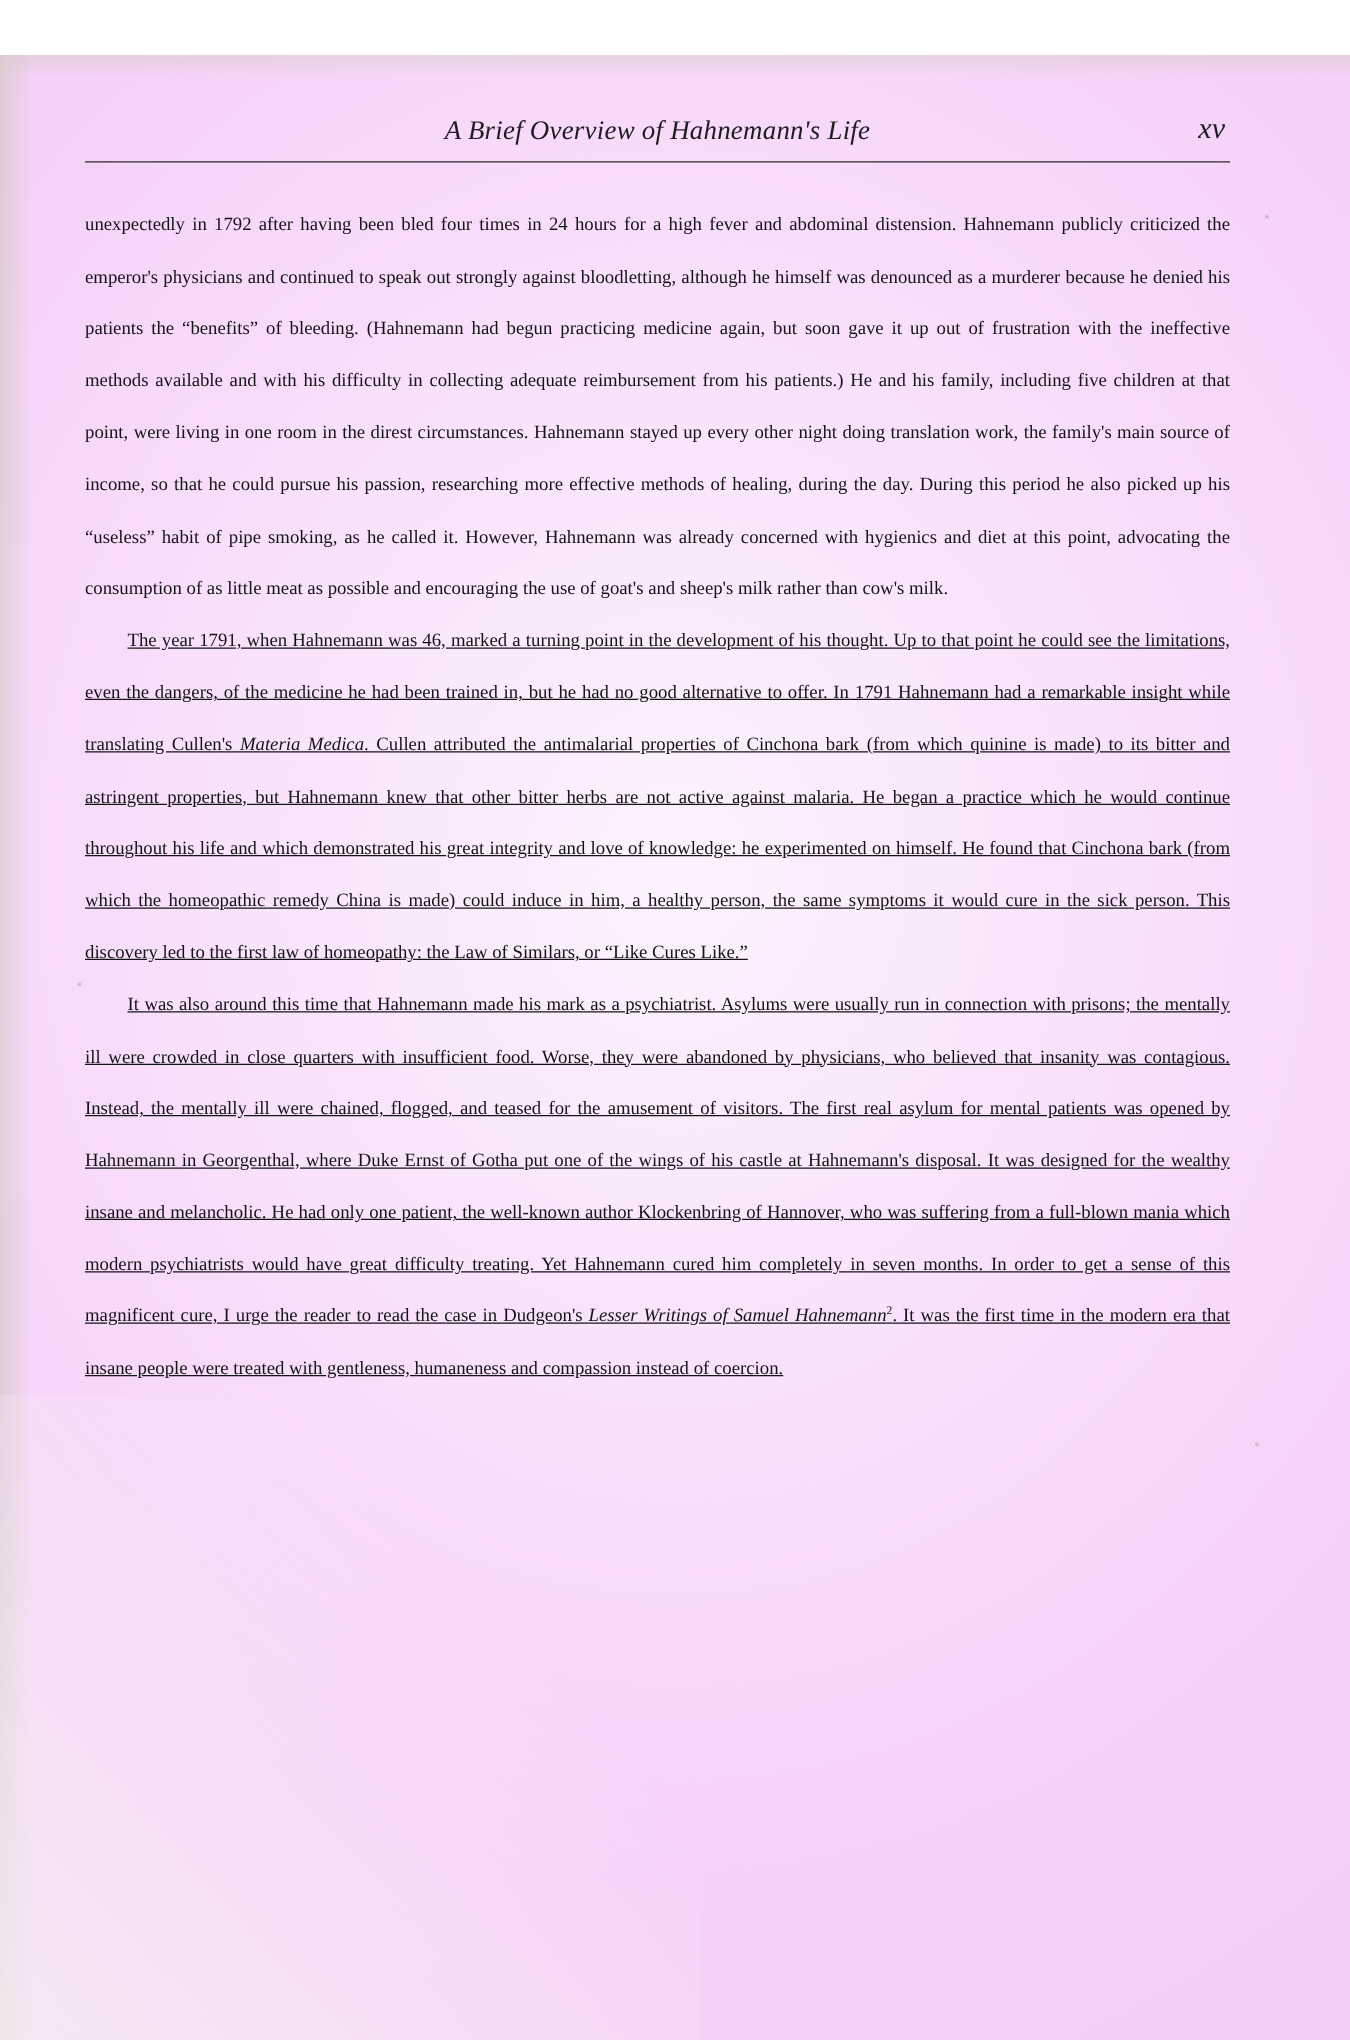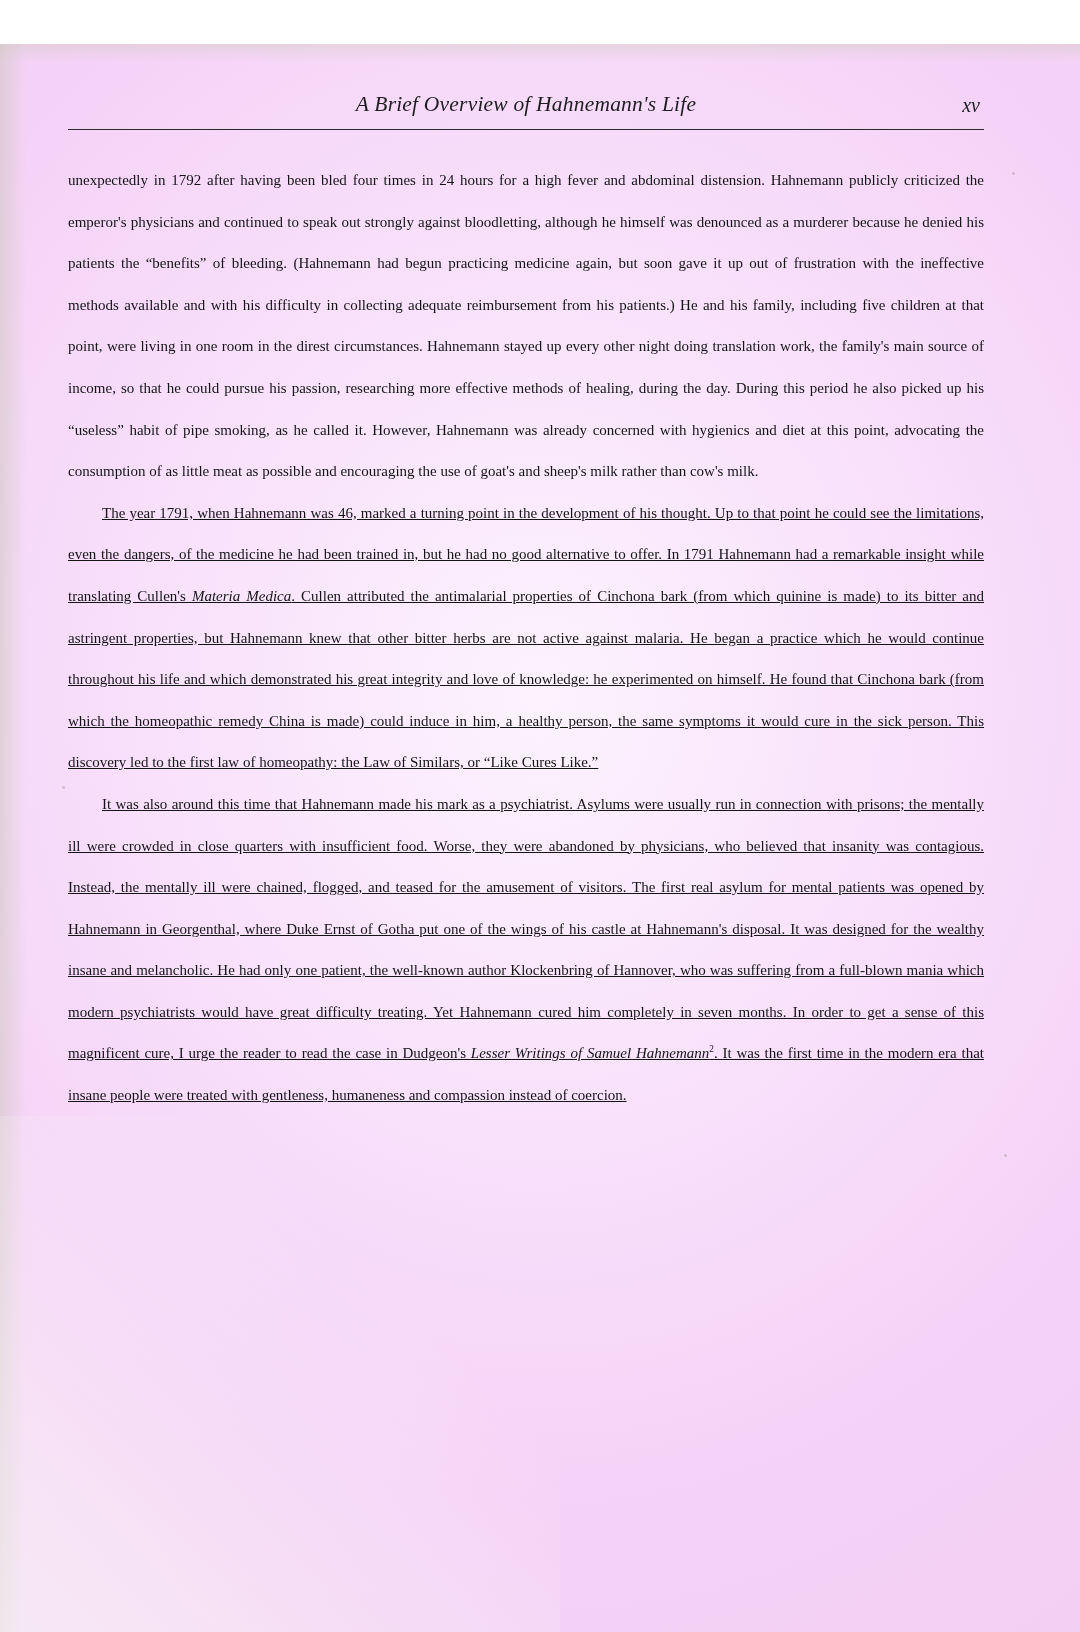--- a/index.html
+++ b/index.html
@@ -72,21 +72,21 @@
     font-size: 21.5px;
     letter-spacing: 0.2px;
     color: #1d1d20;
     white-space: nowrap;
   }
   .folio {
     position: absolute;
     right: 4px;
     bottom: 12px;
     font-style: italic;
-    font-size: 20px;
+    font-size: 24px;
     color: #1d1d20;
   }
 
   .body-text p {
     margin: 0;
     text-align: justify;
     text-justify: inter-word;
     font-size: 15px;
     line-height: 41.6px;
     color: #141417;

